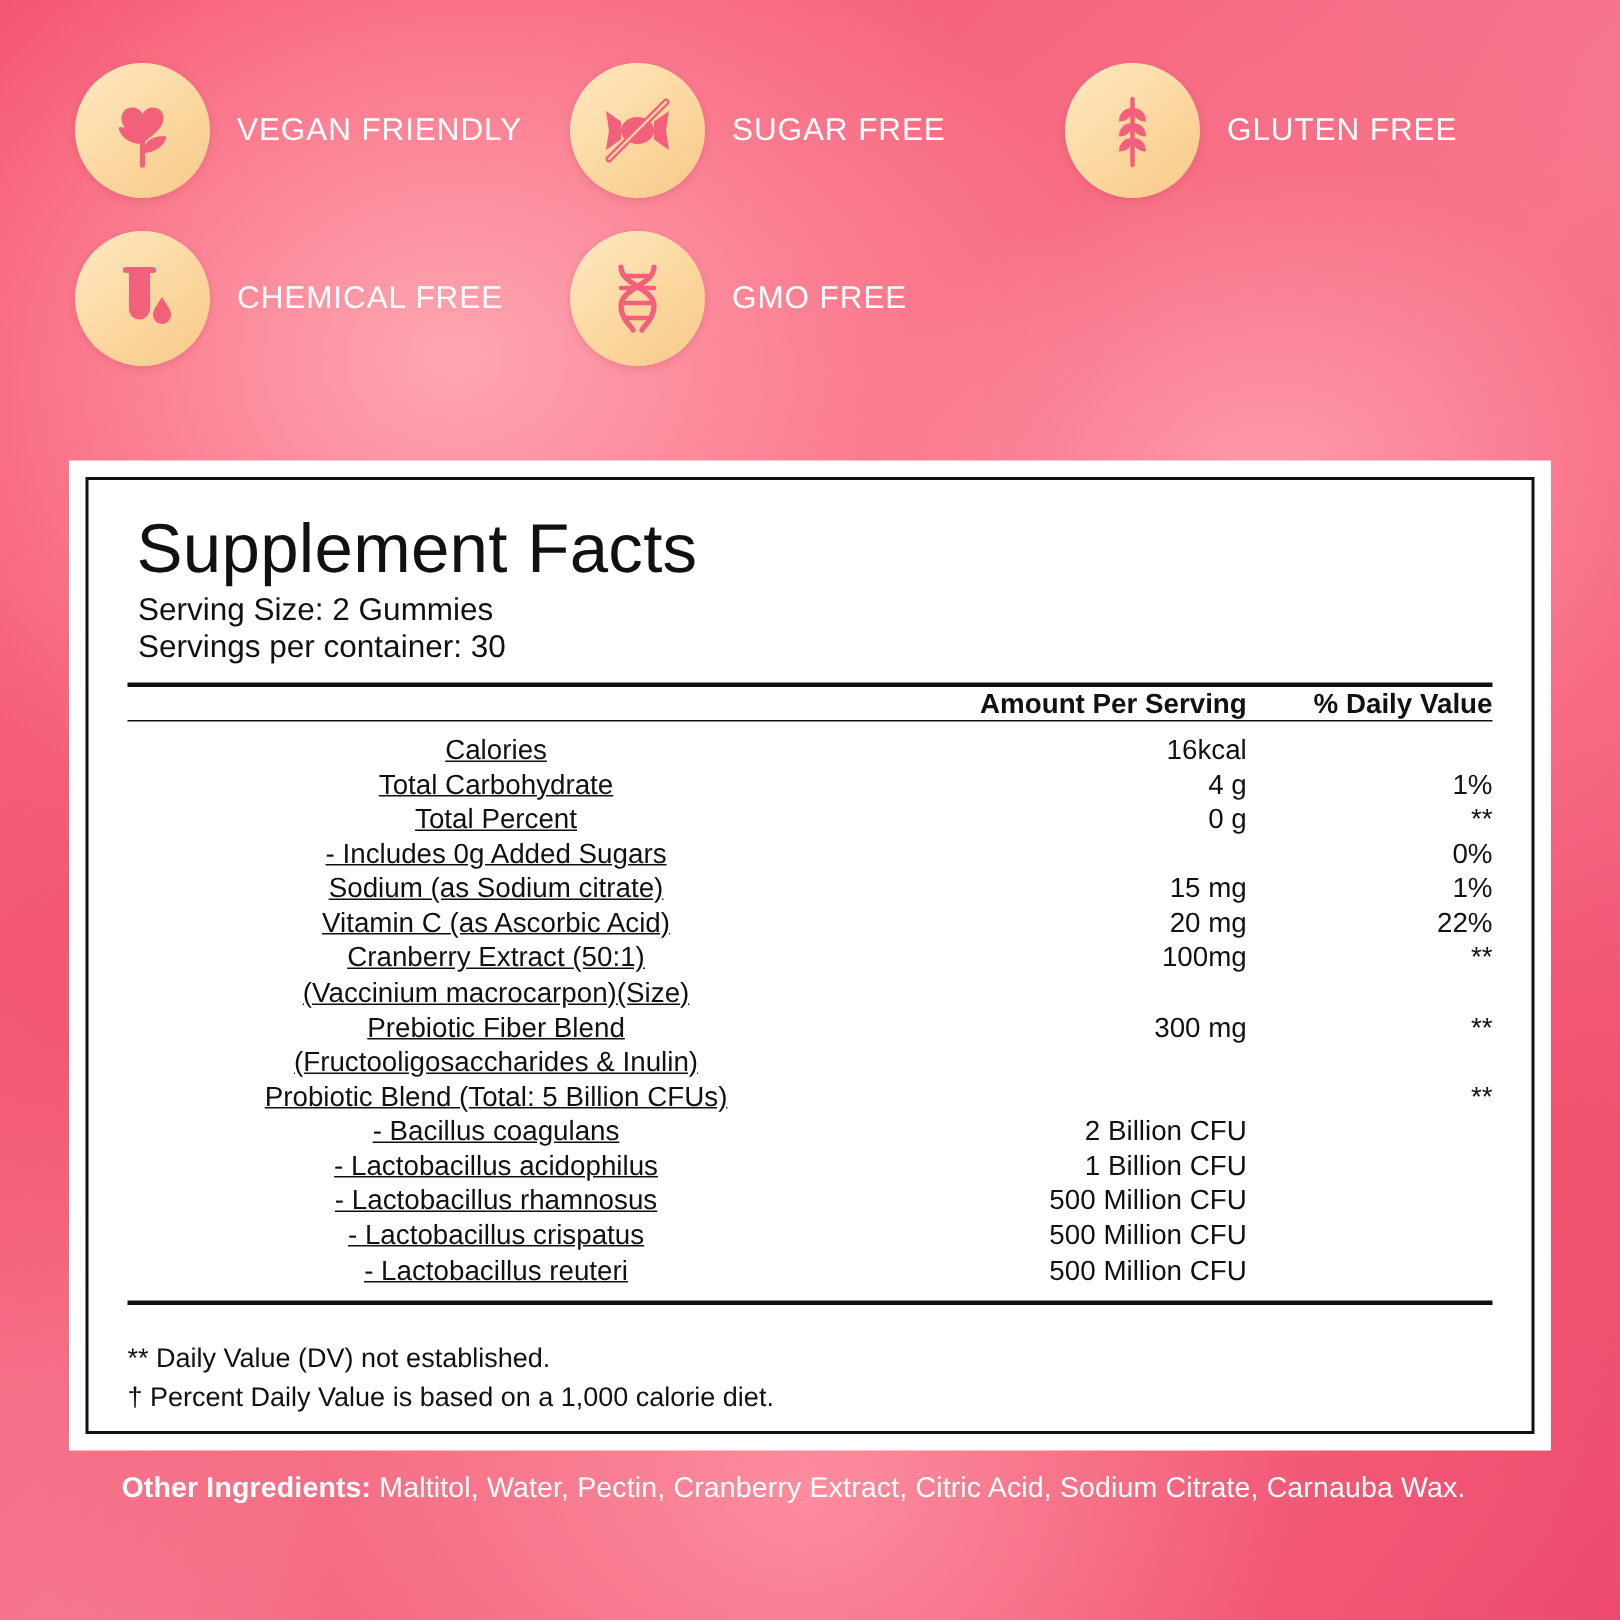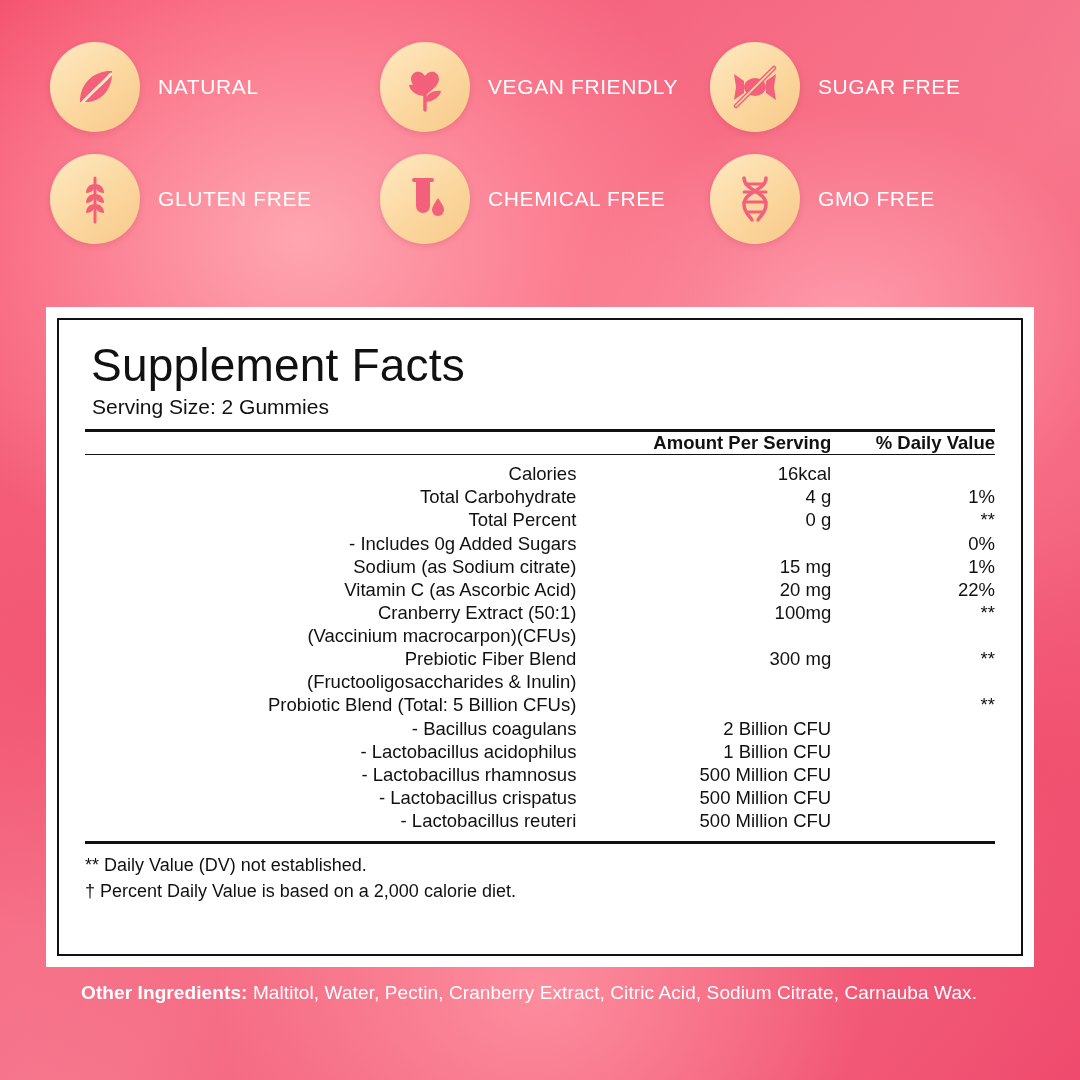--- a/index.html
+++ b/index.html
@@ -106,42 +106,42 @@
   table.facts {
     width: 100%;
     border-collapse: collapse;
     font-size: 18.5px;
     color: #111;
   }
   table.facts td, table.facts th {
     padding: 0;
     vertical-align: top;
   }
-  .col-name  { width: 54%; text-align: right; }
+  .col-name  { width: 54%; text-align: center; text-decoration: underline; }
   .col-amt   { width: 28%; text-align: right; }
   .col-dv    { width: 18%; text-align: right; }
 
   .hdr-row th {
     font-size: 18.5px;
     font-weight: bold;
     padding: 7px 0 8px 0;
   }
   .body-row td {
     padding: 1.5px 0;
     line-height: 1.25;
   }
   .sub-line td {
     padding-top: 0;
     padding-bottom: 1.5px;
   }
   .footnotes {
     font-size: 18px;
     color: #111;
     line-height: 1.33;
-    padding-top: 10px;
+    padding-top: 24px;
   }
 
   
   .other-ingredients {
     position: absolute;
     left: 52px;
     top: 982px;
     width: 1000px;
     font-size: 19px;
     color: #ffffff;
@@ -149,29 +149,20 @@
   }
   .other-ingredients b { font-weight: bold; margin-left: 29px; }
 </style>
 </head>
 <body>
 
 <div class="page">
 
   <div class="badges">
 
-    <div class="badge">
-      <div class="badge-circle">
-        <svg width="50" height="50" viewBox="0 0 50 50">
-          <path d="M10 40 C10 18 28 8 42 9 C43 26 32 41 14 40 Z" fill="#f2607c"></path>
-          <path d="M13 40 C22 30 32 22 41 12" stroke="#ffe9c2" stroke-width="3" fill="none" stroke-linecap="round"></path>
-        </svg>
-      </div>
-      <div class="badge-label">NATURAL</div>
-    </div>
 
     <div class="badge">
       <div class="badge-circle">
         <svg width="50" height="54" viewBox="0 0 50 54">
           <path d="M25 16 c-4-7-14-5-14 3 0 7 9 12 14 17 5-5 14-10 14-17 0-8-10-10-14-3z" fill="#f2607c"></path>
           <path d="M25 24 L25 50" stroke="#f2607c" stroke-width="3.5" stroke-linecap="round"></path>
           <path d="M25 36 C16 36 10 31 9 25 C18 24 24 28 25 36 Z" fill="#f2607c"></path>
           <path d="M25 42 C33 42 40 37 41 31 C32 30 26 34 25 42 Z" fill="#f2607c"></path>
         </svg>
       </div>
@@ -228,20 +219,21 @@
       <div class="badge-label">GMO FREE</div>
     </div>
 
   </div>
 
   <div class="facts-outer">
     <div class="facts-inner">
 
       <div class="facts-title">Supplement Facts</div>
       <div class="serving-line">Serving Size: 2 Gummies</div>
+      <div class="serving-line">Servings per container: 30</div>
 
       <div class="rule-thick"></div>
 
       <table class="facts">
         <tbody>
             <tr class="hdr-row">
           <th class="col-name"></th>
           <th class="col-amt">Amount Per Serving</th>
           <th class="col-dv">% Daily Value</th>
         </tr>
@@ -281,21 +273,21 @@
           <td class="col-amt">20 mg</td>
           <td class="col-dv">22%</td>
         </tr>
 
         <tr class="body-row">
           <td class="col-name">Cranberry Extract (50:1)</td>
           <td class="col-amt">100mg</td>
           <td class="col-dv">**</td>
         </tr>
         <tr class="body-row sub-line">
-          <td class="col-name">(Vaccinium macrocarpon)(CFUs)</td>
+          <td class="col-name">(Vaccinium macrocarpon)(Size)</td>
           <td class="col-amt"></td>
           <td class="col-dv"></td>
         </tr>
 
         <tr class="body-row">
           <td class="col-name">Prebiotic Fiber Blend</td>
           <td class="col-amt">300 mg</td>
           <td class="col-dv">**</td>
         </tr>
         <tr class="body-row sub-line">
@@ -333,21 +325,21 @@
           <td class="col-name">- Lactobacillus reuteri</td>
           <td class="col-amt">500 Million CFU</td>
           <td class="col-dv"></td>
         </tr>
       </tbody>
         </table>
 
       <div class="rule-thick" style="margin-top:9px;"></div>
 
       <div class="footnotes">** Daily Value (DV) not established.</div>
-      <div class="footnotes" style="padding-top:2px;">† Percent Daily Value is based on a 2,000 calorie diet.</div>
+      <div class="footnotes" style="padding-top:2px;">† Percent Daily Value is based on a 1,000 calorie diet.</div>
 
     </div>
   </div>
 
   <div class="other-ingredients">
     <b>Other Ingredients:</b>
     <span>Maltitol, Water, Pectin, Cranberry Extract, Citric Acid, Sodium Citrate, Carnauba Wax.</span>
   </div>
 
 </div>

